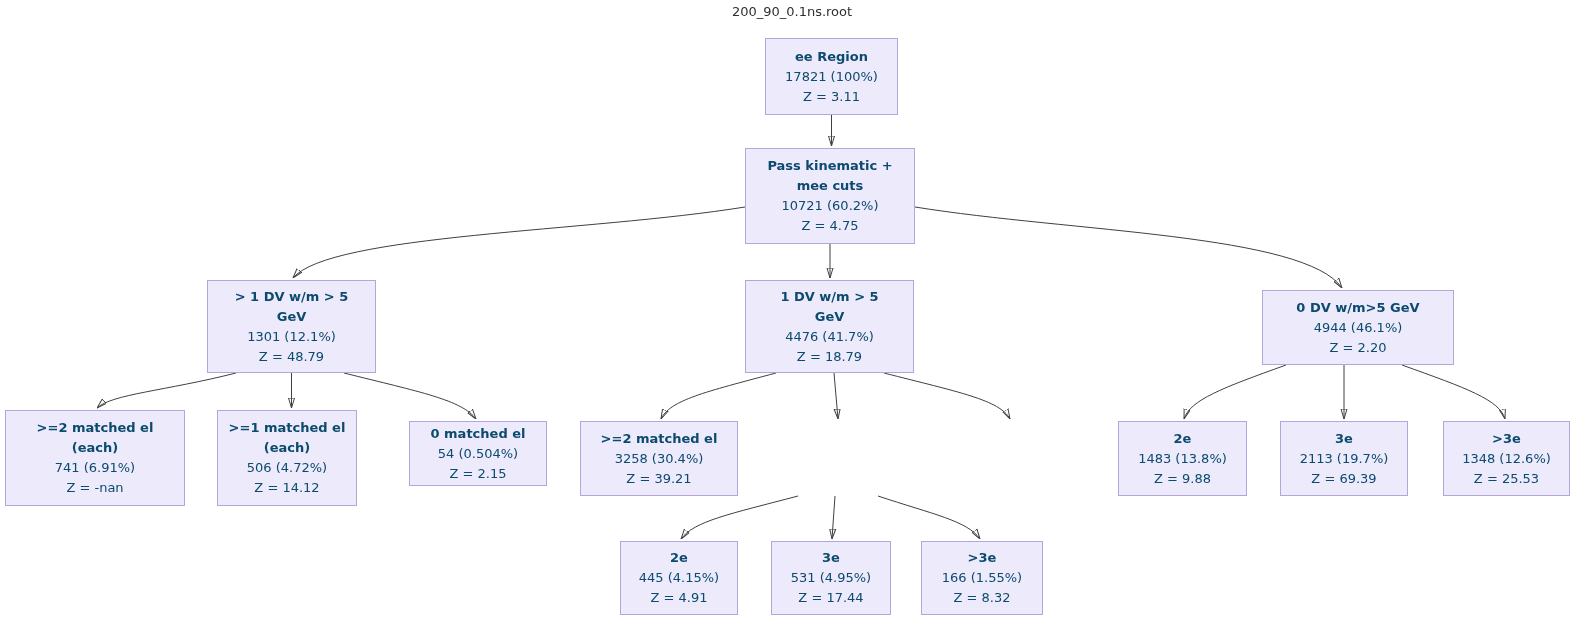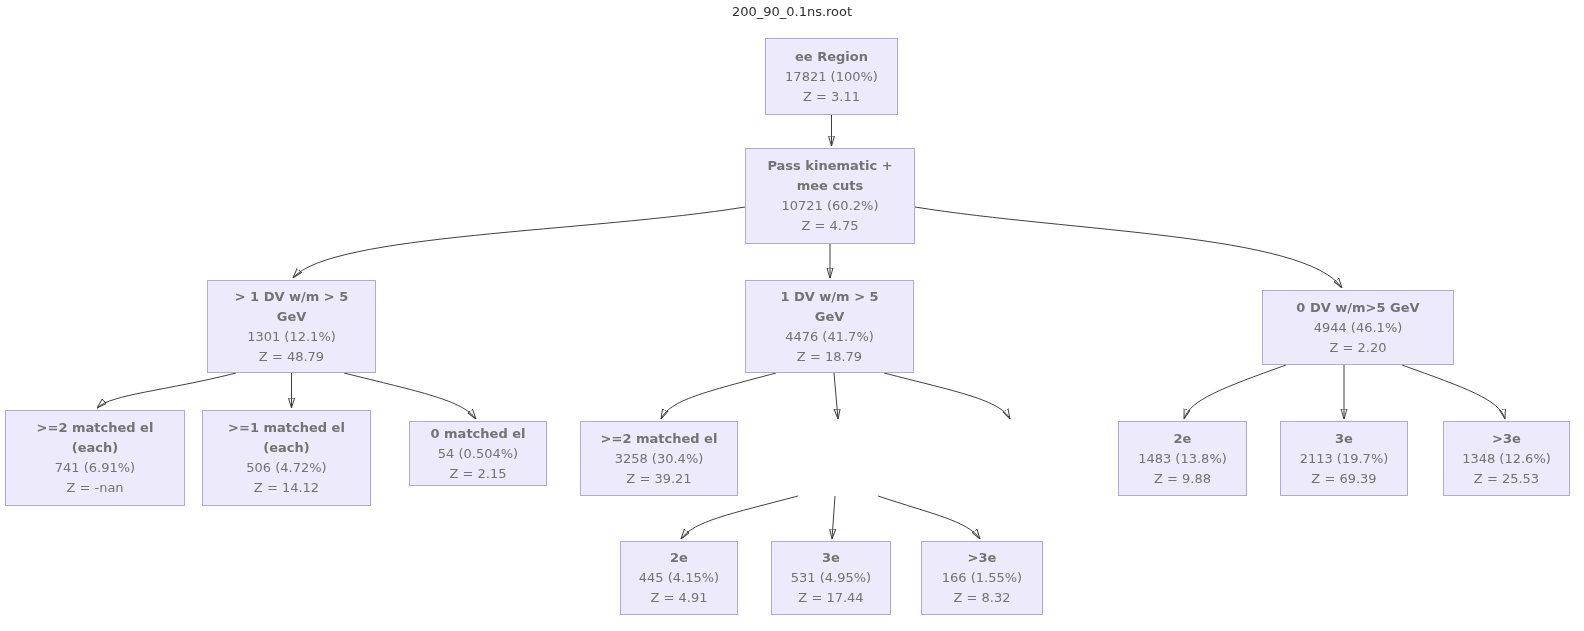--- a/index.html
+++ b/index.html
@@ -13,21 +13,21 @@
   .graph-title{
     position:absolute;top:4px;left:0;width:100%;
     text-align:center;font-size:13px;color:#303030;
   }
   #edges{position:absolute;left:0;top:0;width:1584px;height:631px;}
   #edges path{stroke:#404040;stroke-width:1;fill:none;}
   .node{
     position:absolute;box-sizing:border-box;
     background:#eceafb;border:1px solid #b3a6dd;
     display:flex;flex-direction:column;justify-content:center;align-items:center;
-    text-align:center;font-size:13px;line-height:20px;color:#737373;
+    text-align:center;font-size:13px;line-height:20px;color:#0c4a6e;
   }
   .node .t{font-weight:bold;}
 </style>
 </head>
 <body>
 
 <div id="canvas">
 
   <div class="graph-title">200_90_0.1ns.root</div>
 
@@ -88,21 +88,21 @@
     <div>Z = 2.20</div>
   </div>
 
   <div class="node" style="left:5px;top:410px;width:180px;height:96px">
     <div class="t">&gt;=2 matched el</div>
     <div class="t">(each)</div>
     <div>741 (6.91%)</div>
     <div>Z = -nan</div>
   </div>
 
-  <div class="node" style="left:202px;top:410px;width:169px;height:96px">
+  <div class="node" style="left:217px;top:410px;width:140px;height:96px">
     <div class="t">&gt;=1 matched el</div>
     <div class="t">(each)</div>
     <div>506 (4.72%)</div>
     <div>Z = 14.12</div>
   </div>
 
   <div class="node" style="left:409px;top:421px;width:138px;height:65px">
     <div class="t">0 matched el</div>
     <div>54 (0.504%)</div>
     <div>Z = 2.15</div>

